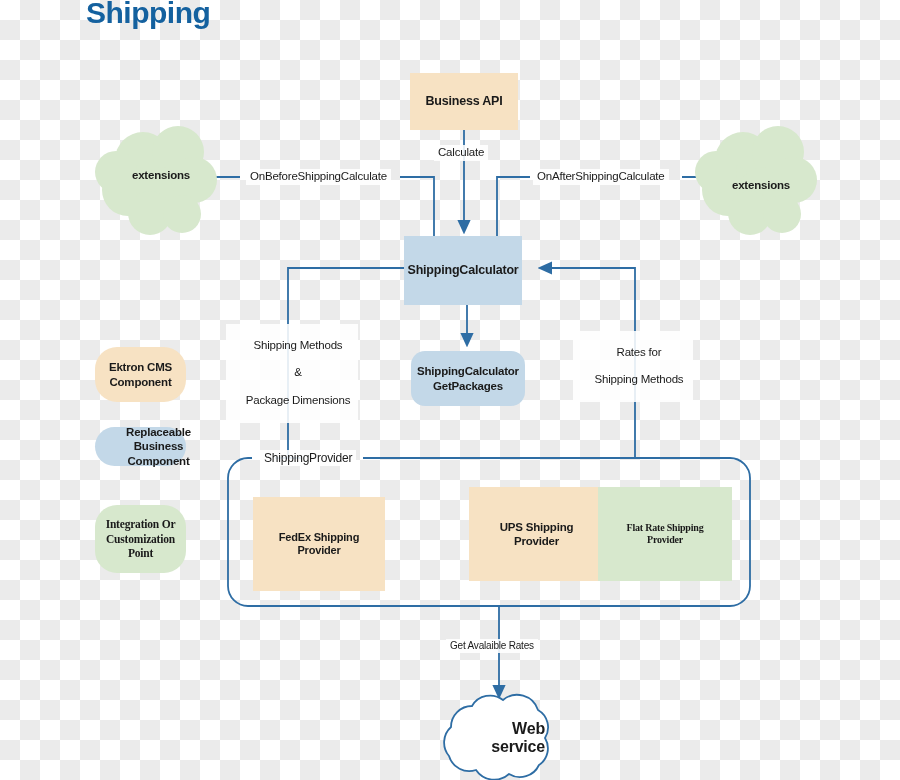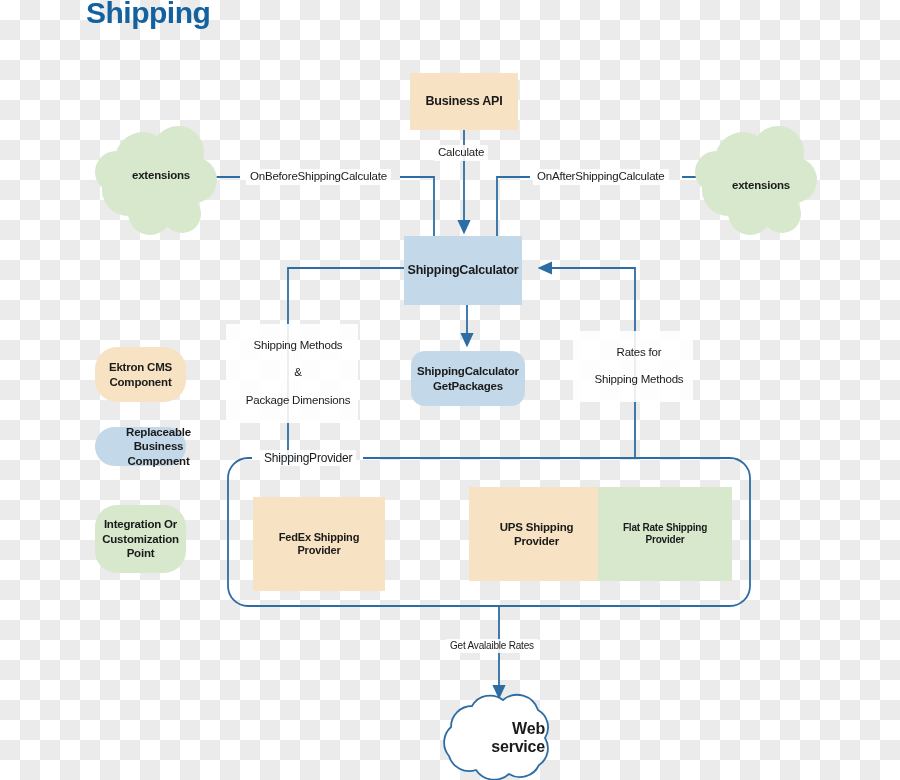--- a/index.html
+++ b/index.html
@@ -38,21 +38,21 @@
     align-items: center;
     justify-content: center;
     text-align: center;
     color: #1a1a1a;
     font-weight: bold;
     line-height: 1.22;
     letter-spacing: -0.2px;
   }
   .peach  { background: #f7e2c3; }
   .blue   { background: #c3d8e8; }
-  .green  { background: #d7e8cd; }
+  .green  { background: #d7e8cd; font-family: Liberation Serif, serif; }
   .rounded { border-radius: 14px; }
 
   .edge-label {
     position: absolute;
     color: #1a1a1a;
     font-weight: normal;
     text-align: center;
     line-height: 1.2;
     background: rgba(255,255,255,0.88);
     padding: 1px 4px;

